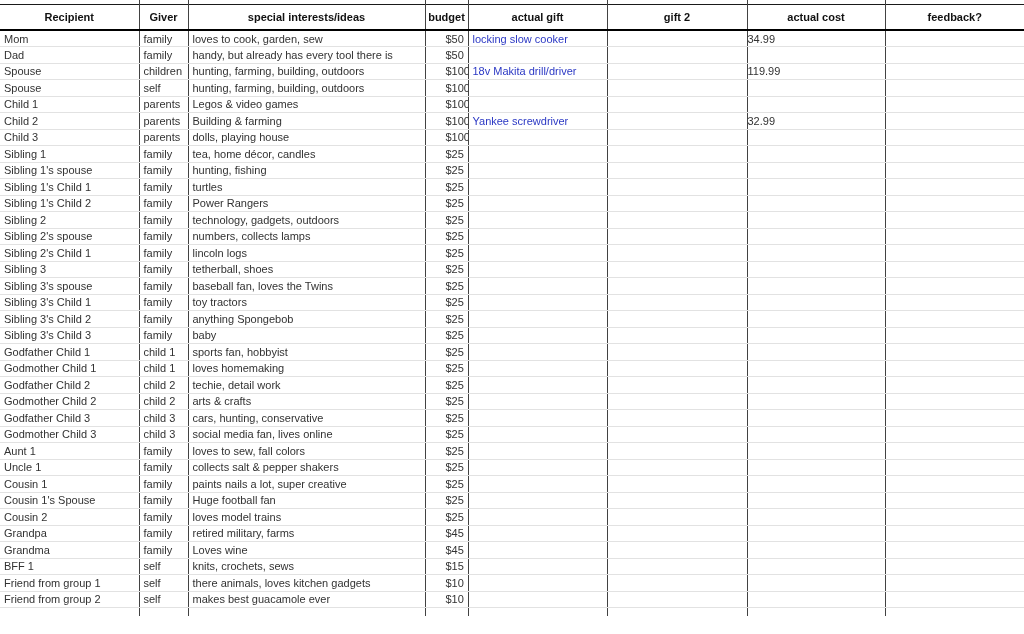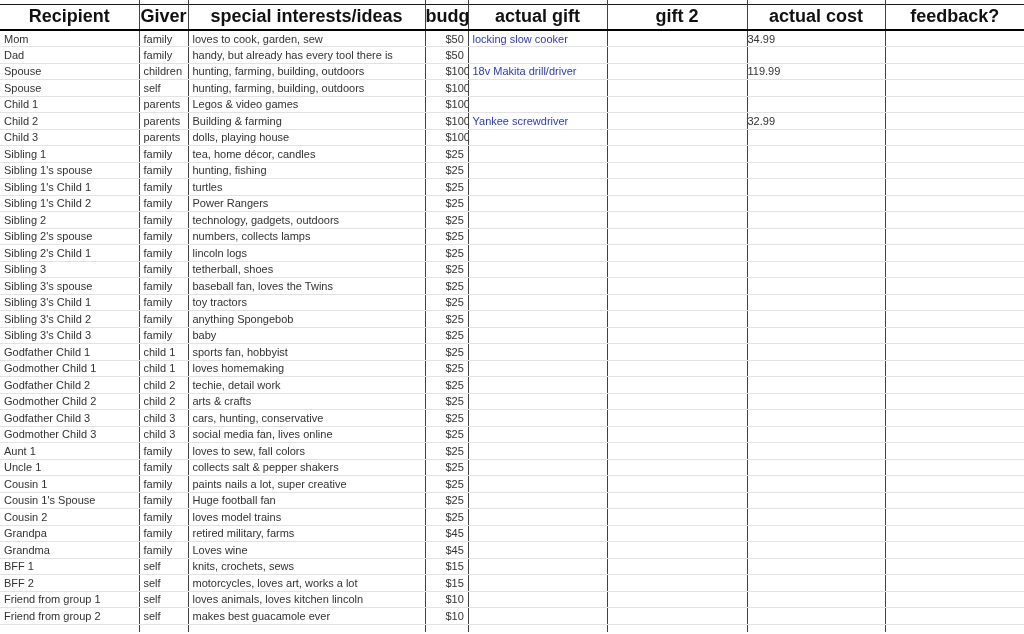--- a/index.html
+++ b/index.html
@@ -36,21 +36,21 @@
   td:last-child, th:last-child { border-right: none; margin-top: 8px; }
 
   tr.sliver-top td {
     height: 4px;
     border-bottom: none;
   }
   tr.header-row th {
     height: 26px;
     border-top: 1px solid #1a1a1a;
     border-bottom: 2.5px solid #000000;
-    font-size: 18px;
+    font-size: 11px;
     font-weight: bold;
     color: #111111;
     text-align: center;
     vertical-align: middle;
   }
   tr.data-row td {
     height: 16.5px;
     border-bottom: 1px solid #e2e2e2;
     font-size: 11px;
     color: #323232;
@@ -429,33 +429,23 @@
         <td class="al">BFF 1</td>
         <td class="al">self</td>
         <td class="al">knits, crochets, sews</td>
         <td class="ar">$15</td>
         <td class="al"></td>
         <td class="al"></td>
         <td class="cost"></td>
         <td class="al"></td>
       </tr>
       <tr class="data-row">
-        <td class="al">BFF 2</td>
-        <td class="al">self</td>
-        <td class="al">motorcycles, loves art, works a lot</td>
-        <td class="ar">$15</td>
-        <td class="al"></td>
-        <td class="al"></td>
-        <td class="cost"></td>
-        <td class="al"></td>
-      </tr>
-      <tr class="data-row">
         <td class="al">Friend from group 1</td>
         <td class="al">self</td>
-        <td class="al">loves animals, loves kitchen lincoln</td>
+        <td class="al">there animals, loves kitchen gadgets</td>
         <td class="ar">$10</td>
         <td class="al"></td>
         <td class="al"></td>
         <td class="cost"></td>
         <td class="al"></td>
       </tr>
       <tr class="data-row">
         <td class="al">Friend from group 2</td>
         <td class="al">self</td>
         <td class="al">makes best guacamole ever</td>

